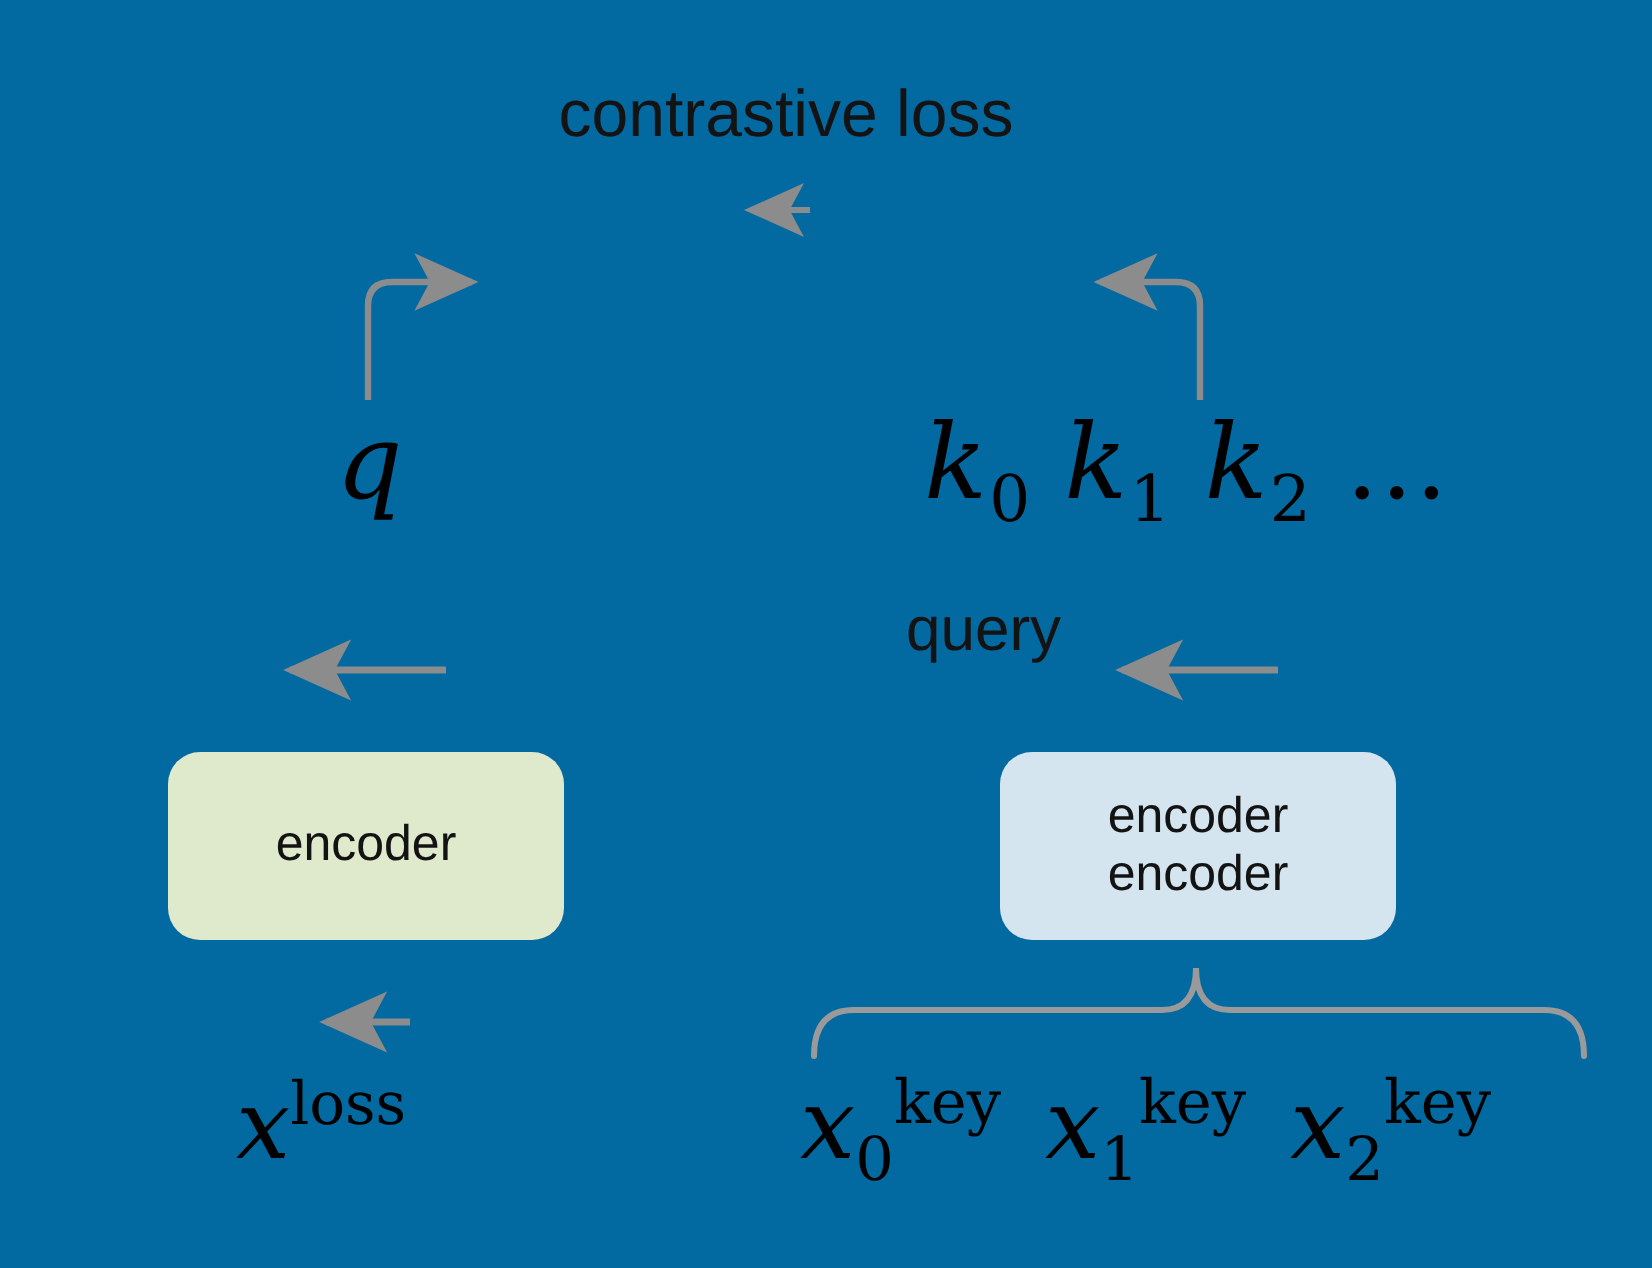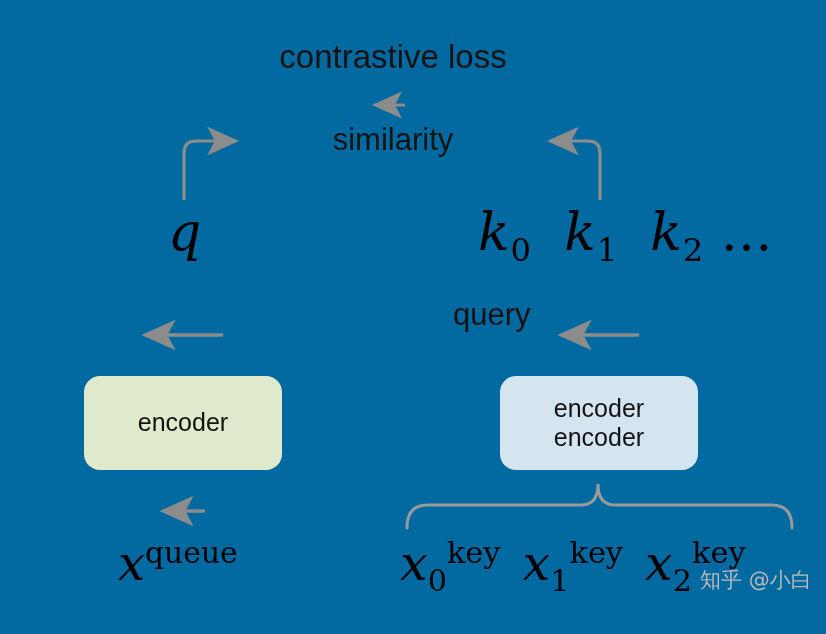--- a/index.html
+++ b/index.html
@@ -85,21 +85,21 @@
 
   #q-symbol {
     left: 168px; top: 206px;
     font-size: 52px;
   }
   #k-list {
     left: 462px; top: 206px;
     font-size: 52px;
     letter-spacing: 0.02em;
   }
-  #k-list .kitem { margin-right: 16px; margin-left: 16px; }
+  #k-list .kitem { margin-right: 16px; }
   #k-list .dots { font-style: normal; }
 
   #x-query {
     left: 118px; top: 538px;
     font-size: 48px;
   }
   #x-keys {
     left: 400px; top: 538px;
     font-size: 49px;
   }
@@ -166,40 +166,38 @@
                L581 505
                Q598 505 598 484
                Q598 505 615 505
                L772 505
                Q792 505 792 528" fill="none" stroke="#9a9a9a" stroke-width="3" stroke-linecap="round"></path>
     </g>
   </svg>
 
   <div class="abs label" id="contrastive-loss">contrastive loss</div>
 
-  <div class="abs label" id="similarity">similarity</div>
 
   <div class="abs math mvar" id="q-symbol">q</div>
 
   <div class="abs math" id="k-list">
     <span class="kitem"><span class="mvar">k</span><span class="sub">0</span></span><span class="kitem"><span class="mvar">k</span><span class="sub">1</span></span><span class="kitem"><span class="mvar">k</span><span class="sub">2</span></span><span class="dots">…</span>
   </div>
 
   <div class="abs label" id="queue">query</div>
 
   <div class="abs box" id="encoder-box">
     <span>encoder</span>
   </div>
 
   <div class="abs box" id="momentum-encoder-box">
     <span>
       <span style="display:block">encoder</span>
       <span style="display:block">encoder</span>
     </span>
   </div>
 
-  <div class="abs math" id="x-query"><span class="mvar">x</span><span class="sup">queue</span></div>
+  <div class="abs math" id="x-query"><span class="mvar">x</span><span class="sup">loss</span></div>
 
   <div class="abs math" id="x-keys"><span class="xitem"><span class="mvar">x</span><span class="sub">0</span><span class="sup">key</span></span><span class="xitem"><span class="mvar">x</span><span class="sub">1</span><span class="sup">key</span></span><span class="xitem"><span class="mvar">x</span><span class="sub">2</span><span class="sup">key</span></span></div>
 
-  <div class="abs" id="watermark">知乎 @小白</div>
 
 </div>
 
 </body></html>

